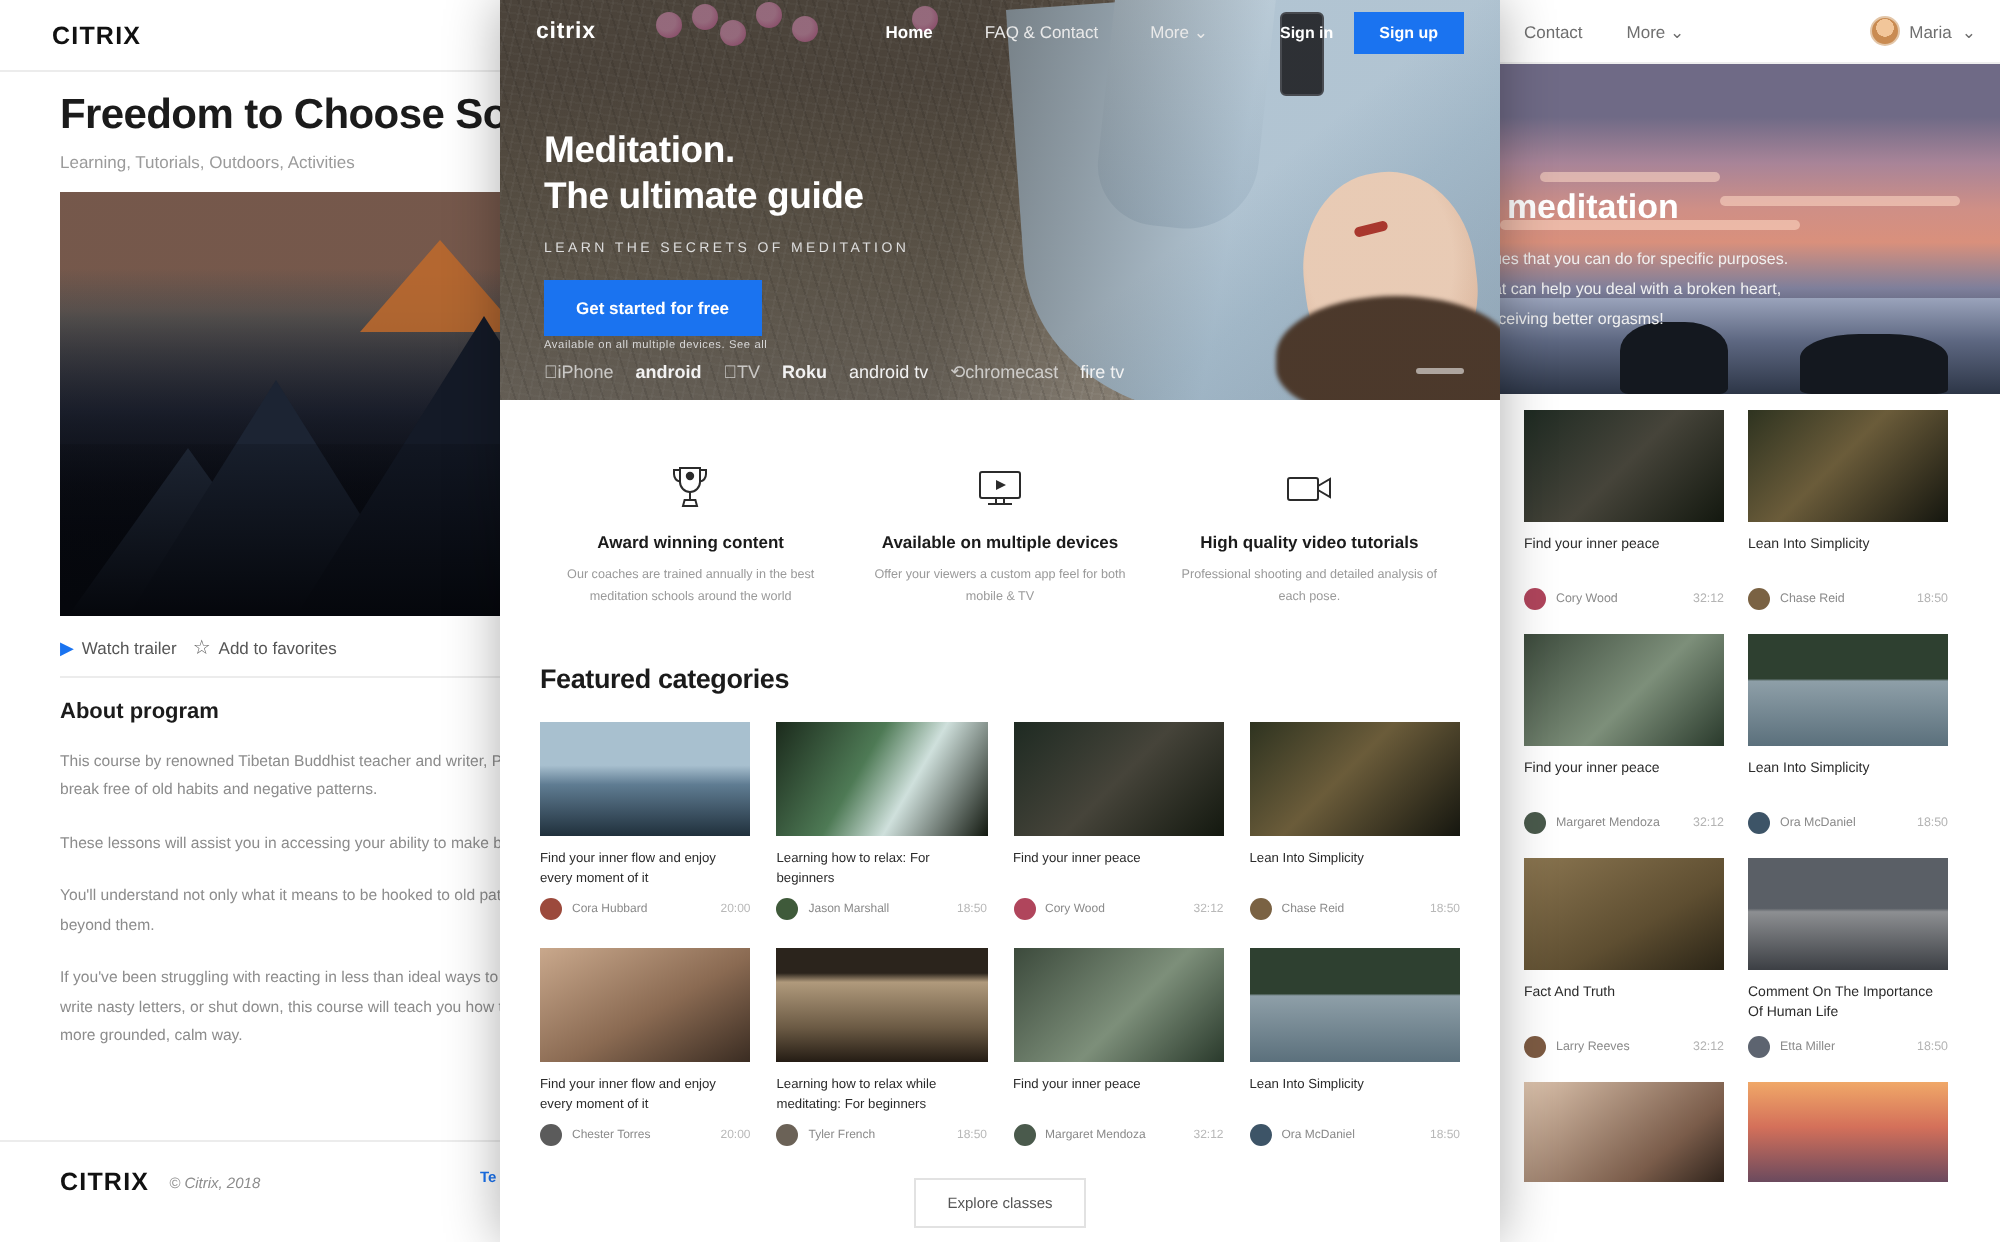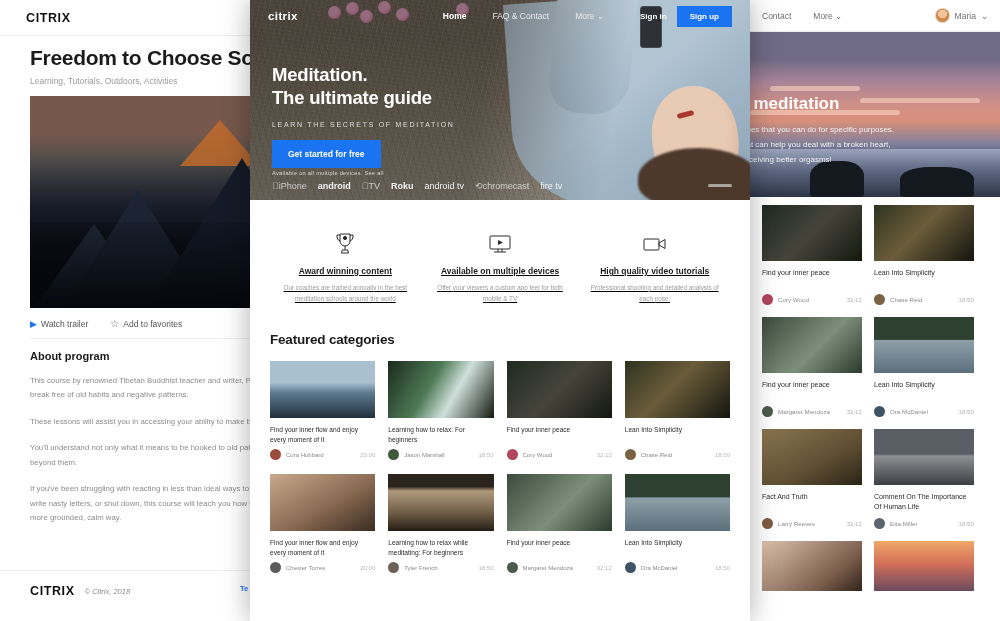--- a/index.html
+++ b/index.html
@@ -50,21 +50,21 @@
     background:linear-gradient(to bottom, rgba(6,8,13,.2), #05070c); }
   .bg-hero-panel { position:absolute; right:0; top:44px; width:360px; color:#fff; text-align:center; }
   .bg-hero-h { font-size:15.5px; font-weight:bold; }
   .bg-hero-p { font-size:8.5px; margin-top:7px; color:#e3e3e3; }
   .btn-blue {
     display:inline-block; background:#1a73f0; color:#fff; border:0;
     font-size:10px; font-weight:bold; padding:10px 30px; margin-top:13px; cursor:pointer;
   }
   .bg-hero-or { font-size:8.5px; margin-top:13px; color:#fff; }
   .bg-hero-or u { text-decoration:underline; font-weight:bold; }
-  .bg-actions { position:absolute; top:318px; left:30px; display:flex; gap:22px; font-size:8.5px; color:#555; align-items:center; }
+  .bg-actions { position:absolute; top:318px; left:30px; display:flex; gap:8px; font-size:8.5px; color:#555; align-items:center; }
   .bg-actions .ic { color:#1a73f0; font-size:9px; margin-right:4px; }
   .bg-actions .star { color:#666; font-size:10px; margin-right:4px; }
   .bg-divider { position:absolute; top:338px; left:30px; width:690px; height:1px; background:#ececec; }
   .about { position:absolute; top:350px; left:30px; width:700px; }
   .about h3 { font-size:11px; color:#1b1b1b; font-weight:bold; }
   .about p { font-size:7.8px; color:#8c8c8c; line-height:1.85; margin-top:12px; }
   .bg-foot-line { position:absolute; top:570px; left:0; width:1000px; height:1px; background:#ececec; }
   .bg-footer { position:absolute; top:584px; left:30px; display:flex; align-items:center; gap:10px; }
   .bg-footer .cc { font-size:7.5px; color:#8c8c8c;font-style:italic; }
   .bg-foot-right { position:absolute; top:584px; left:240px; font-size:7.5px; color:#1a73f0;font-weight:bold; }
@@ -145,21 +145,21 @@
 
   .ov-devices { position:absolute; left:22px; bottom:9px; z-index:4; }
   .ov-dev-lab { font-size:5.6px; color:#d8d8d8; letter-spacing:.3px; }
   .ov-dev-row { display:flex; align-items:center; gap:11px; margin-top:5px; color:#f2f2f2; }
   .ov-dev-row span { font-size:9px; white-space:nowrap; }
   .ov-dev-row .bold { font-weight:bold; }
   .ov-dev-row .dim { opacity:.72; }
   .ov-scroll-pill { position:absolute; right:18px; bottom:13px; width:24px; height:3px; background:rgba(255,255,255,.55); border-radius:2px; z-index:4; }
 
   .ov-features { display:flex; padding:30px 18px 6px 18px; }
-  .feat { flex:1; text-align:center; padding:0 12px;text-decoration:underline; }
+  .feat { flex:1; text-align:center; padding:0 12px; }
   .feat .ic { height:28px; display:flex; align-items:center; justify-content:center; }
   .feat h4 { font-size:8.5px; color:#1b1b1b; margin-top:8px; font-weight:bold; }
   .feat p { font-size:6.3px; color:#9a9a9a; line-height:1.75; margin-top:6px; }
 
   .ov-cats { padding:22px 20px 0 20px; }
   .ov-cats h2 { font-size:13.5px; color:#1b1b1b; font-weight:bold; letter-spacing:-.2px; }
   .cat-grid { display:grid; grid-template-columns:repeat(4,1fr); gap:13px; margin-top:14px; }
   .ccard .thumb { width:100%; height:57px; background:#2b2b2b; position:relative; overflow:hidden; }
   .ccard .ttl { font-size:6.6px; color:#2b2b2b; line-height:1.55; margin-top:7px; height:18px; }
   .ccard .meta { display:flex; align-items:center; margin-top:6px; }
@@ -512,15 +512,18 @@
           <div class="thumb" style="background:linear-gradient(180deg,#2e4030 0 40%,#8e9fa8 42%,#5b707c);"></div>
           <div class="ttl">Lean Into Simplicity</div>
           <div class="meta">
             <span class="av" style="background:#3d5467"></span>
             <span class="nm">Ora McDaniel</span>
             <span class="dur">18:50</span>
           </div>
         </div>
       </div>
 
+      <div class="ov-explore-wrap">
+        <button class="ov-explore">Explore classes</button>
+      </div>
     </div>
   </div>
 </div>
 
 </body></html>

